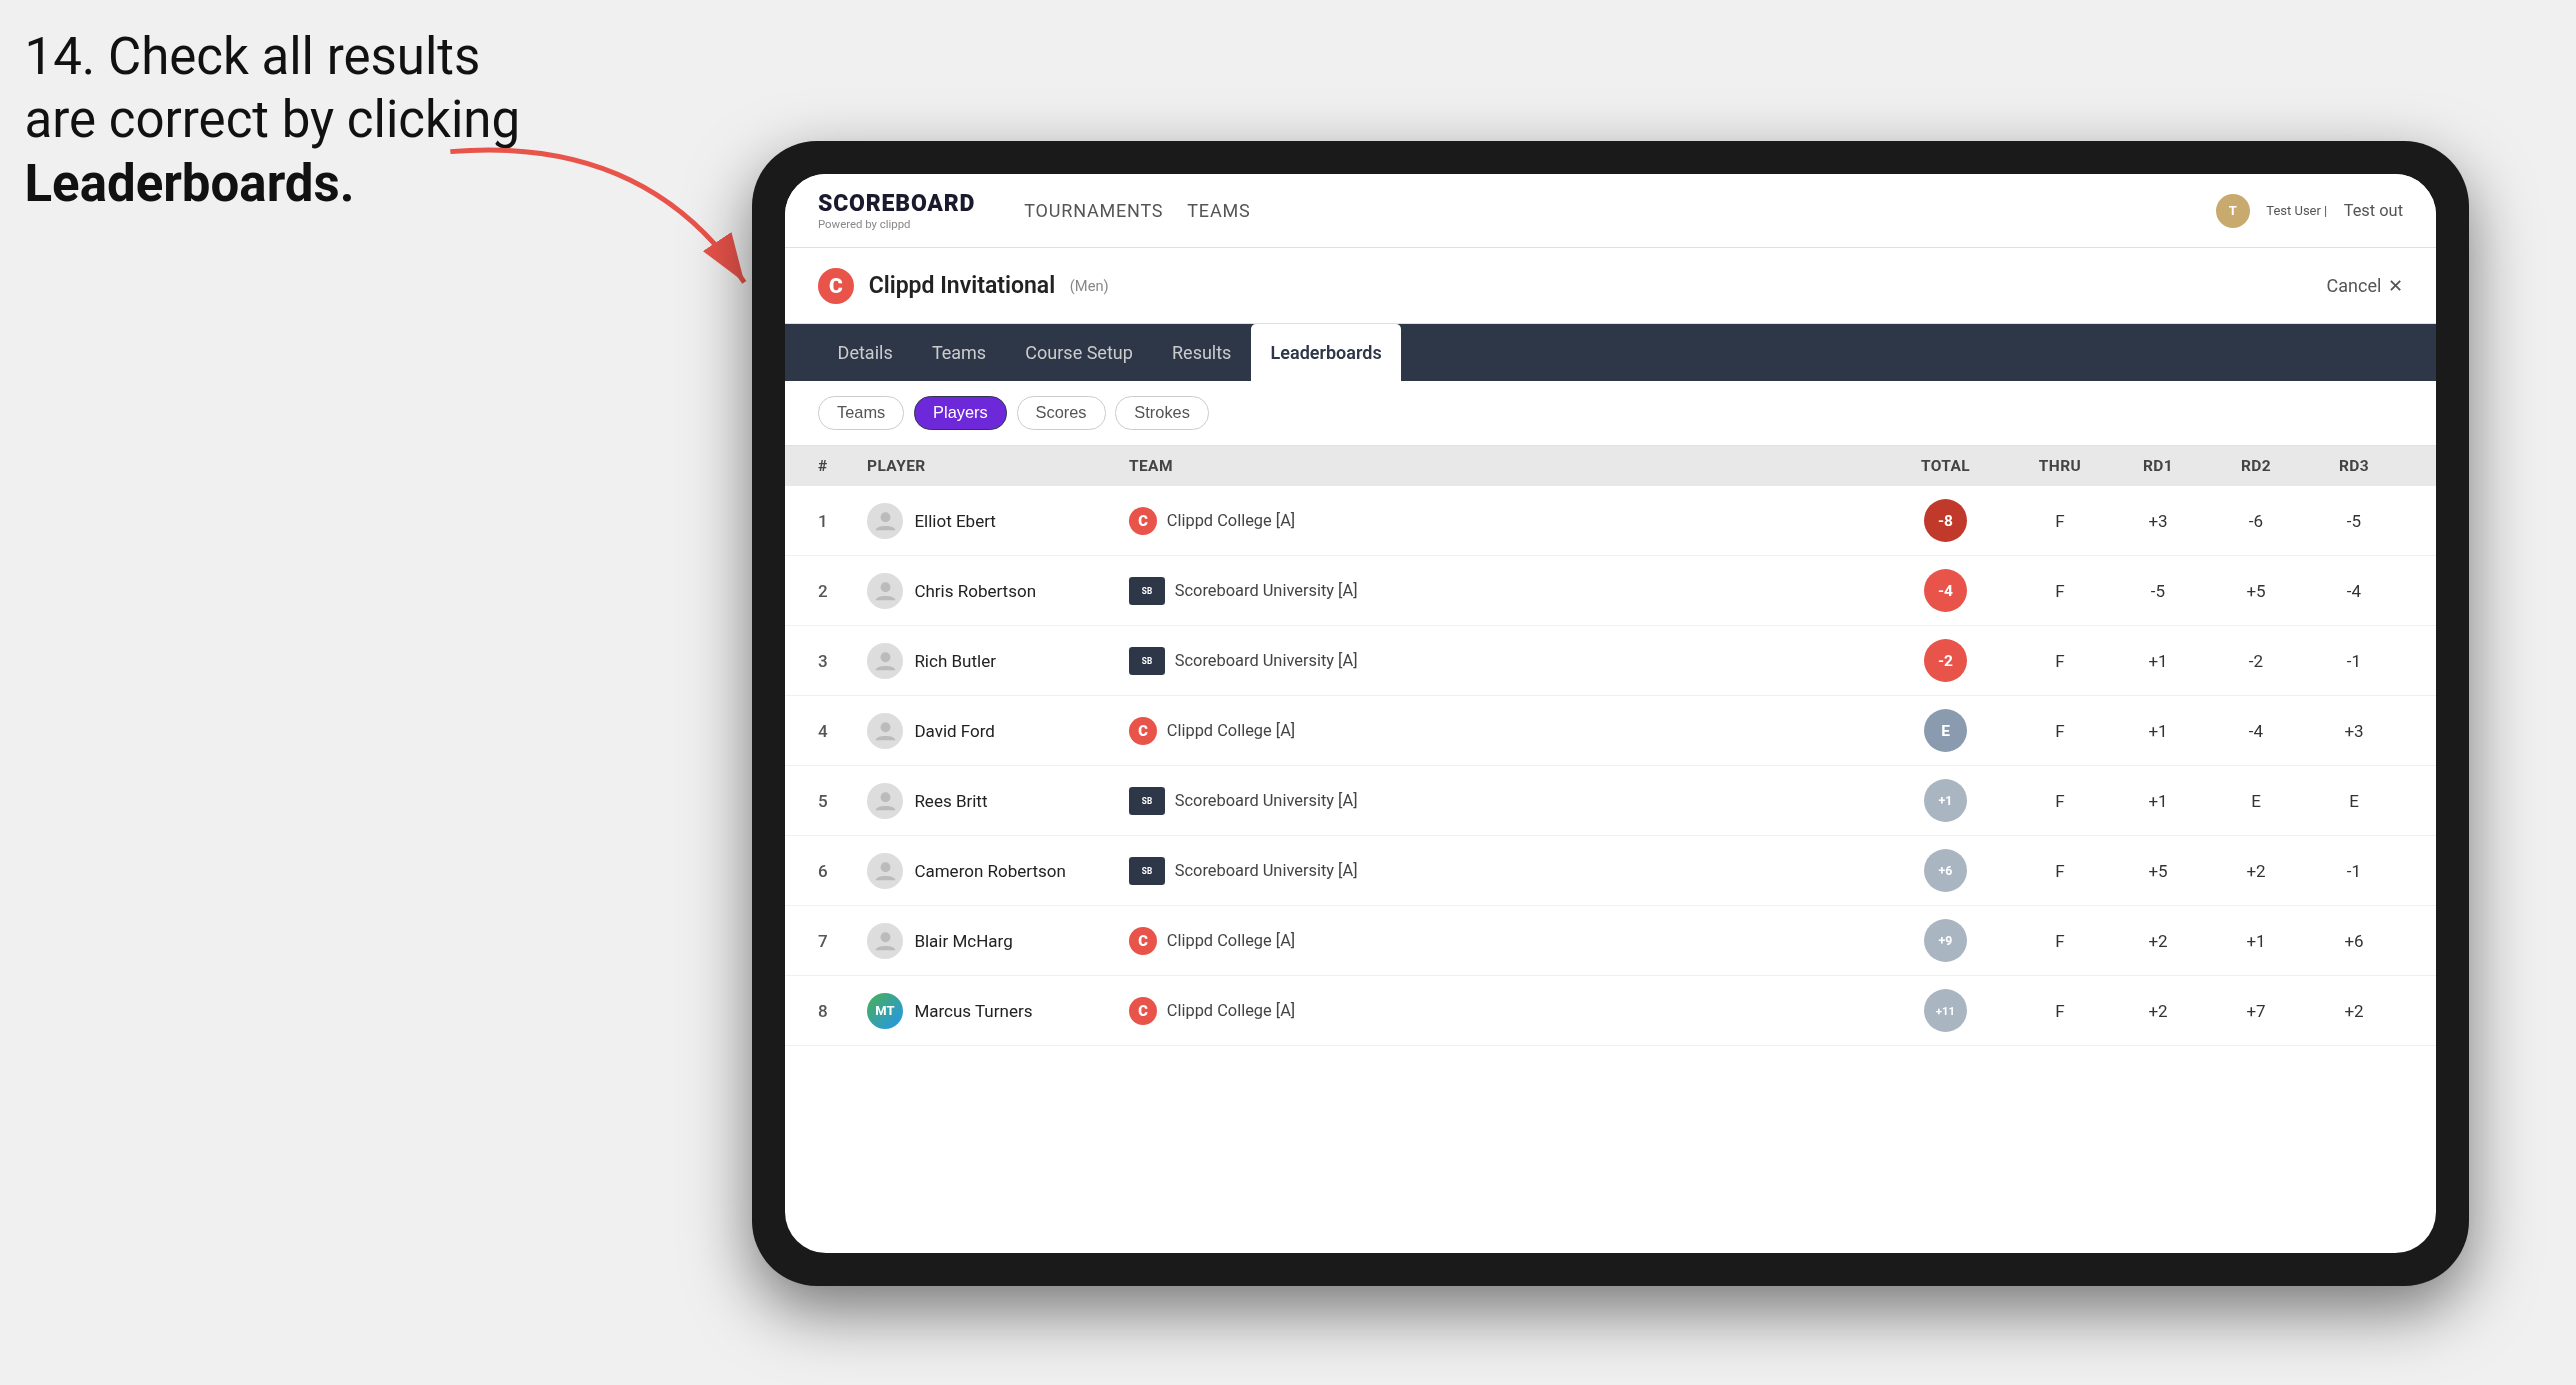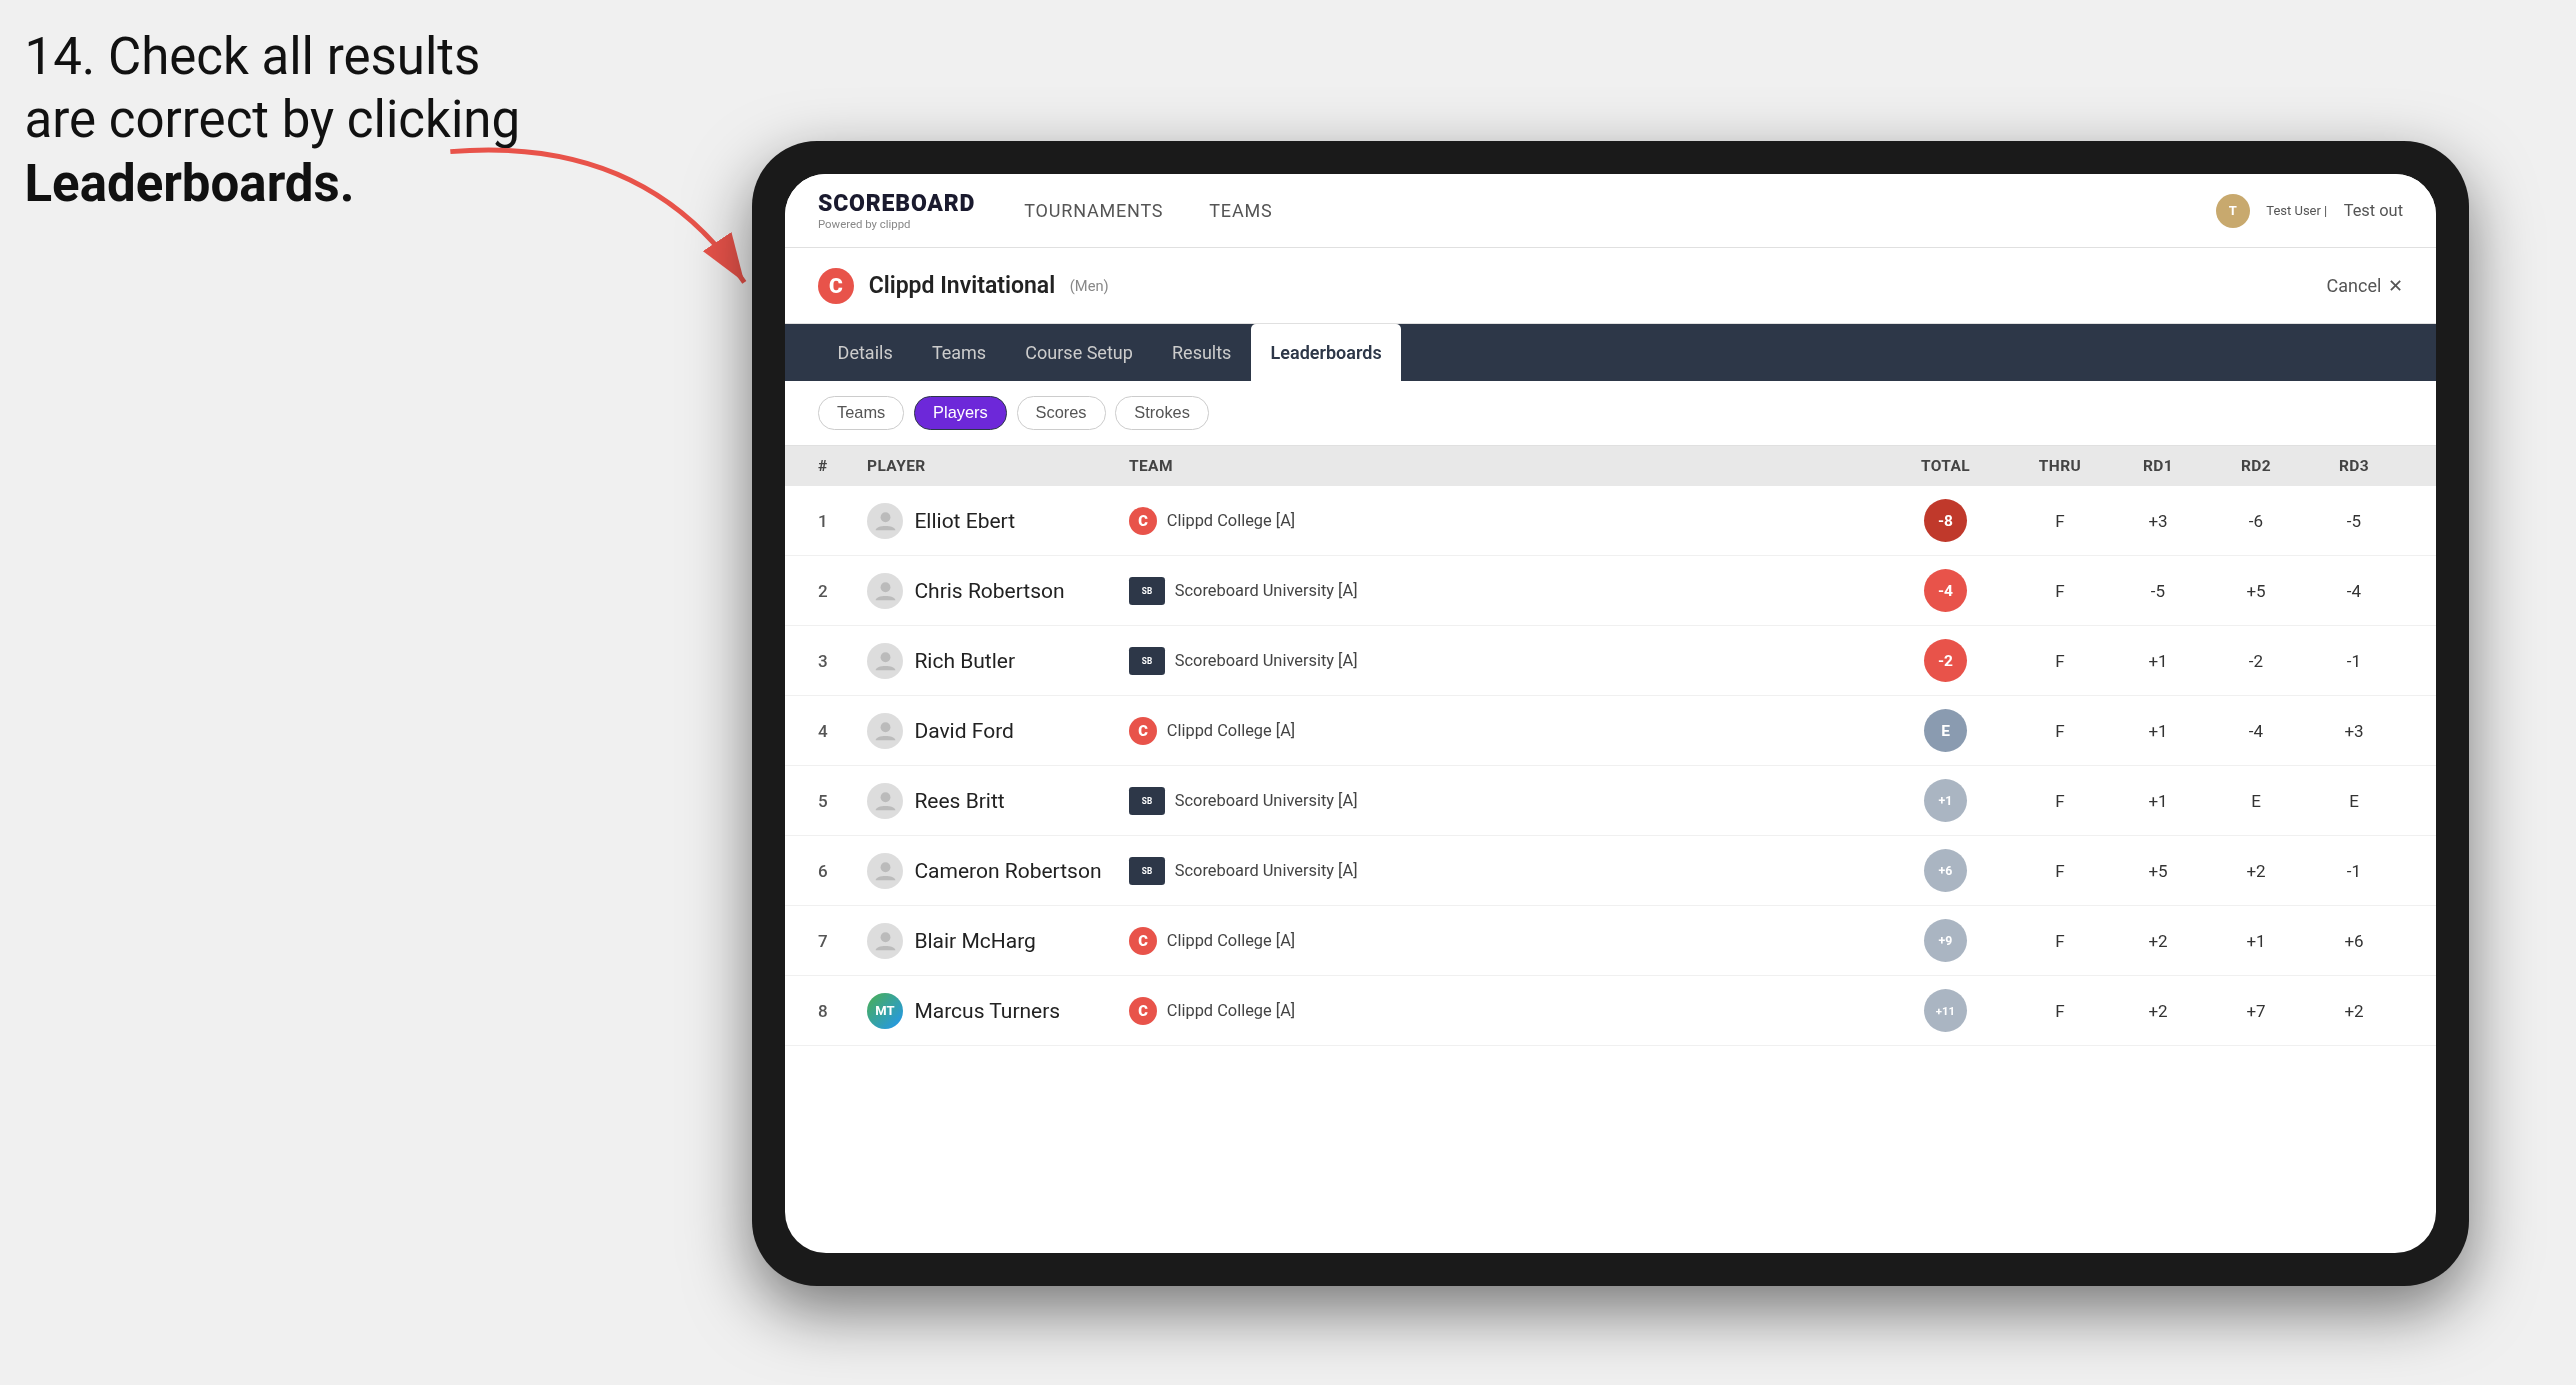--- a/index.html
+++ b/index.html
@@ -72,21 +72,21 @@
       letter-spacing: 0.8px;
       text-transform: uppercase;
     }
     .logo-sub {
       font-size: 11.4px;
       color: #888;
     }
 
     .nav-items {
       display: flex;
-      gap: 46px;
+      gap: 24px;
       flex: 1;
     }
     .nav-item {
       font-size: 18px;
       color: #555;
       text-transform: uppercase;
       letter-spacing: 0.8px;
       cursor: pointer;
       padding: 4.1px 0;
     }
@@ -253,21 +253,21 @@
       background: #ddd;
       border-radius: 50%;
       display: flex;
       align-items: center;
       justify-content: center;
       font-size: 14.7px;
       color: #888;
       flex-shrink: 0;
       overflow: hidden;
     }
-    .player-name { font-size: 21px; color: #222; }
+    .player-name { font-size: 17px; color: #222; }
 
     .team-cell {
       display: flex;
       align-items: center;
       gap: 9.8px;
       font-size: 16.4px;
       color: #444;
     }
     .team-logo-c {
       width: 28px;

